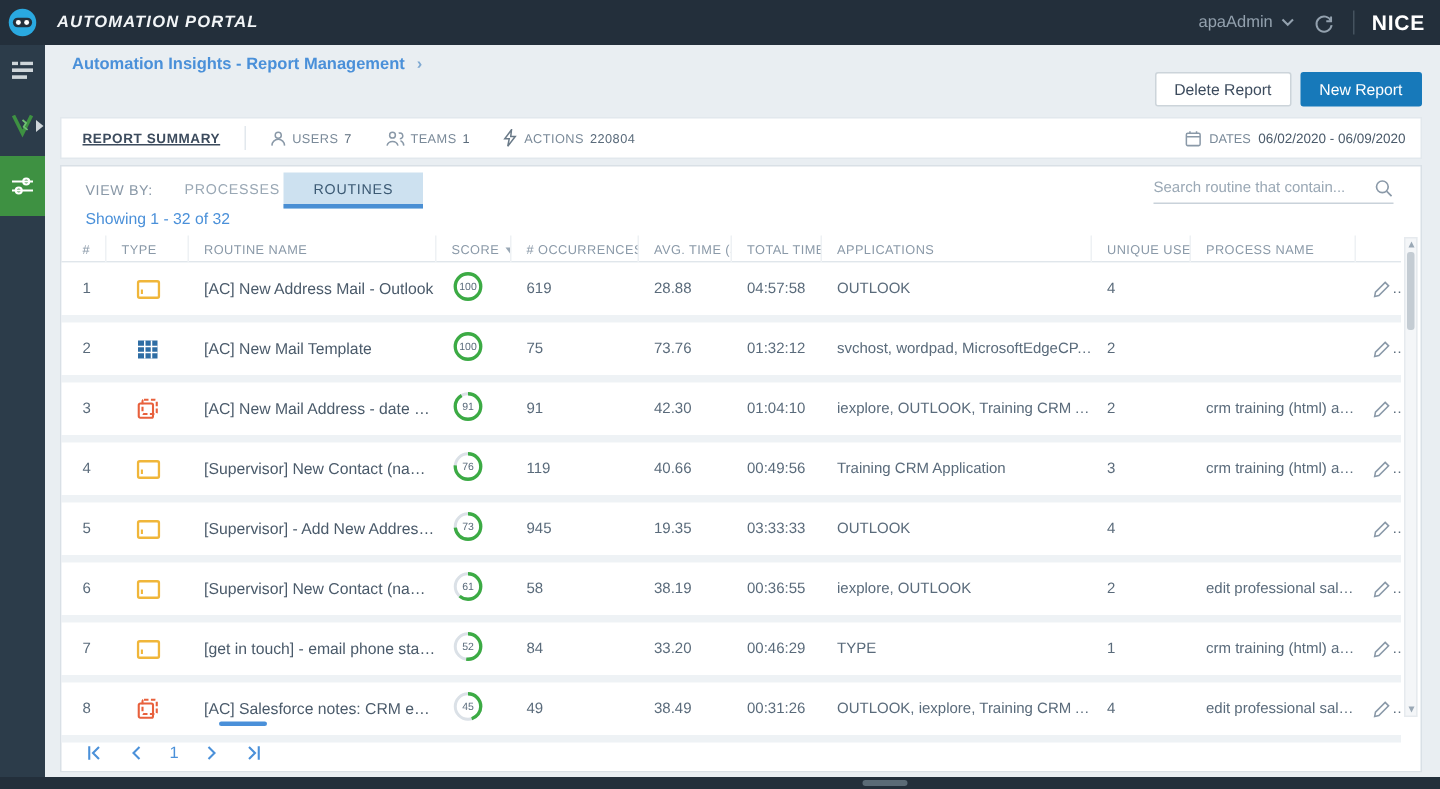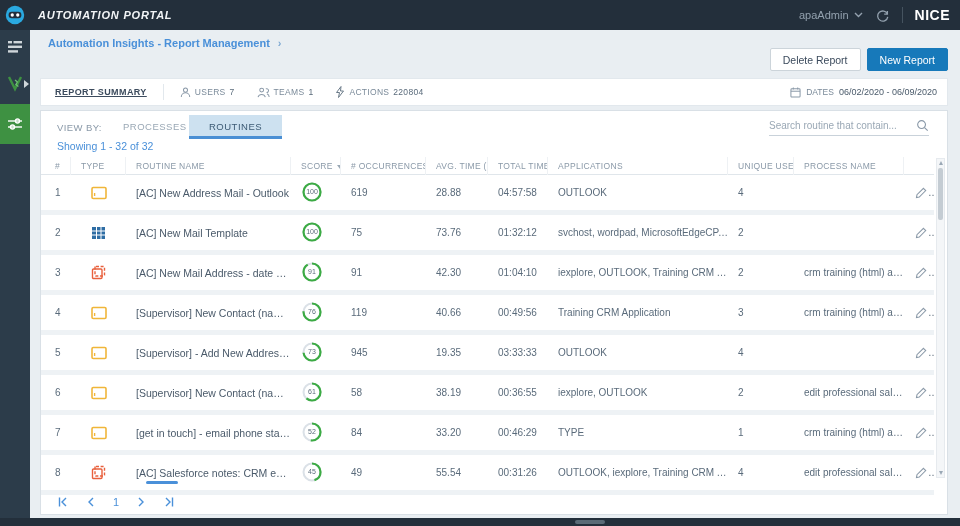--- a/index.html
+++ b/index.html
@@ -488,21 +488,21 @@
     <div class="c c-score">
       <span class="ring">
         <svg width="22" height="22" viewBox="0 0 22 22">
           <circle class="ring-track" cx="11" cy="11" r="8.5"></circle>
           <circle class="ring-arc" cx="11" cy="11" r="8.5" stroke-dasharray="24.03 53.41"></circle>
         </svg>
         <span class="ring-num">45</span>
       </span>
     </div>
     <div class="c">49</div>
-    <div class="c">55.54</div>
+    <div class="c">38.49</div>
     <div class="c">00:31:26</div>
     <div class="c c-apps">OUTLOOK, iexplore, Training CRM Applic...</div>
     <div class="c">4</div>
     <div class="c c-process">edit professional salesf...</div>
     <div class="c c-edit">
       <svg width="14" height="14" viewBox="0 0 16 16">
         <path d="M10.8 2.6 l2.6 2.6 L6 12.6 l-3.2.7.6-3.3z" fill="none" stroke="#8a99a8" stroke-width="1.2"></path>
       </svg>
     </div>
   </div>

